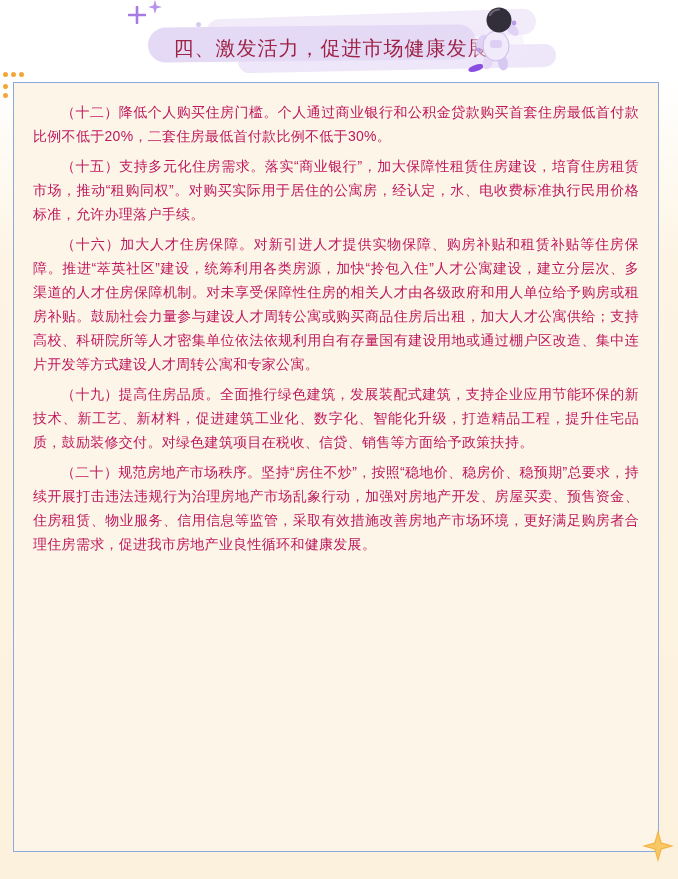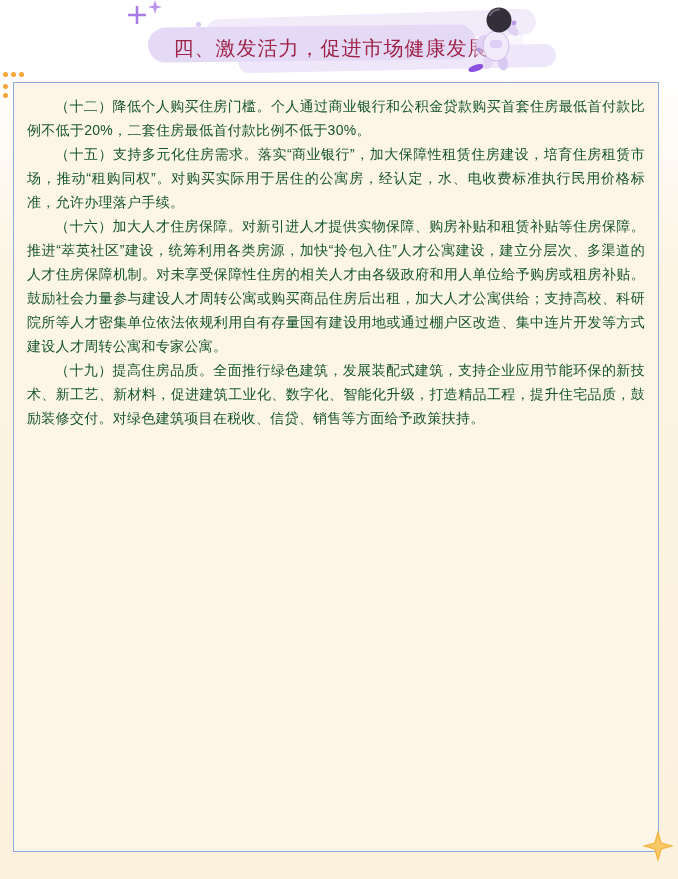--- a/index.html
+++ b/index.html
@@ -30,23 +30,23 @@
   .dot{position:absolute;width:5px;height:5px;border-radius:50%;background:#f4a63a;}
   .dot1{left:3px;top:72px;} .dot2{left:11px;top:72px;} .dot3{left:19px;top:72px;}
   .dot4{left:3px;top:84px;} .dot5{left:3px;top:93px;}
   
   .doc-box{
     position:absolute;left:13px;top:82px;width:646px;height:770px;
     box-sizing:border-box;background:#fdf6e8;border:1px solid #8ea9de;
     padding:11px 13px;
   }
   .para{
-    margin:0;text-indent:2em;text-align:justify;
+    margin:6px;text-indent:2em;text-align:justify;
     font-size:14px;line-height:24px;letter-spacing:.3px;
-    color:#14532d;
+    color:#be185d;
   }
   .corner-star{position:absolute;right:-16px;bottom:-15px;}
 </style>
 </head>
 <body>
 
 <div class="page">
 
   <div class="banner-blob blob-light-top"></div>
   <div class="banner-blob blob-light-bottom"></div>
@@ -88,20 +88,21 @@
   <span class="dot dot3"></span>
   <span class="dot dot4"></span>
   <span class="dot dot5"></span>
 
   <div class="doc-box">
     <div>
         <p class="para">（十二）降低个人购买住房门槛。个人通过商业银行和公积金贷款购买首套住房最低首付款比例不低于20%，二套住房最低首付款比例不低于30%。</p>
         <p class="para">（十五）支持多元化住房需求。落实“商业银行”，加大保障性租赁住房建设，培育住房租赁市场，推动“租购同权”。对购买实际用于居住的公寓房，经认定，水、电收费标准执行民用价格标准，允许办理落户手续。</p>
         <p class="para">（十六）加大人才住房保障。对新引进人才提供实物保障、购房补贴和租赁补贴等住房保障。推进“萃英社区”建设，统筹利用各类房源，加快“拎包入住”人才公寓建设，建立分层次、多渠道的人才住房保障机制。对未享受保障性住房的相关人才由各级政府和用人单位给予购房或租房补贴。鼓励社会力量参与建设人才周转公寓或购买商品住房后出租，加大人才公寓供给；支持高校、科研院所等人才密集单位依法依规利用自有存量国有建设用地或通过棚户区改造、集中连片开发等方式建设人才周转公寓和专家公寓。</p>
         <p class="para">（十九）提高住房品质。全面推行绿色建筑，发展装配式建筑，支持企业应用节能环保的新技术、新工艺、新材料，促进建筑工业化、数字化、智能化升级，打造精品工程，提升住宅品质，鼓励装修交付。对绿色建筑项目在税收、信贷、销售等方面给予政策扶持。</p>
+        <p class="para">（二十）规范房地产市场秩序。坚持“房住不炒”，按照“稳地价、稳房价、稳预期”总要求，持续开展打击违法违规行为治理房地产市场乱象行动，加强对房地产开发、房屋买卖、预售资金、住房租赁、物业服务、信用信息等监管，采取有效措施改善房地产市场环境，更好满足购房者合理住房需求，促进我市房地产业良性循环和健康发展。</p>
       </div>
     <span class="corner-star">
       <svg width="32" height="32" viewBox="0 0 32 32">
         <path d="M16 0 L19.6 12.4 L32 16 L19.6 19.6 L16 32 L12.4 19.6 L0 16 L12.4 12.4 Z" fill="#f5b341"></path>
         <path d="M16 4 L18.6 13.4 L28 16 L18.6 18.6 L16 28 L13.4 18.6 L4 16 L13.4 13.4 Z" fill="#f8c766"></path>
       </svg>
     </span>
   </div>
 
 </div>

